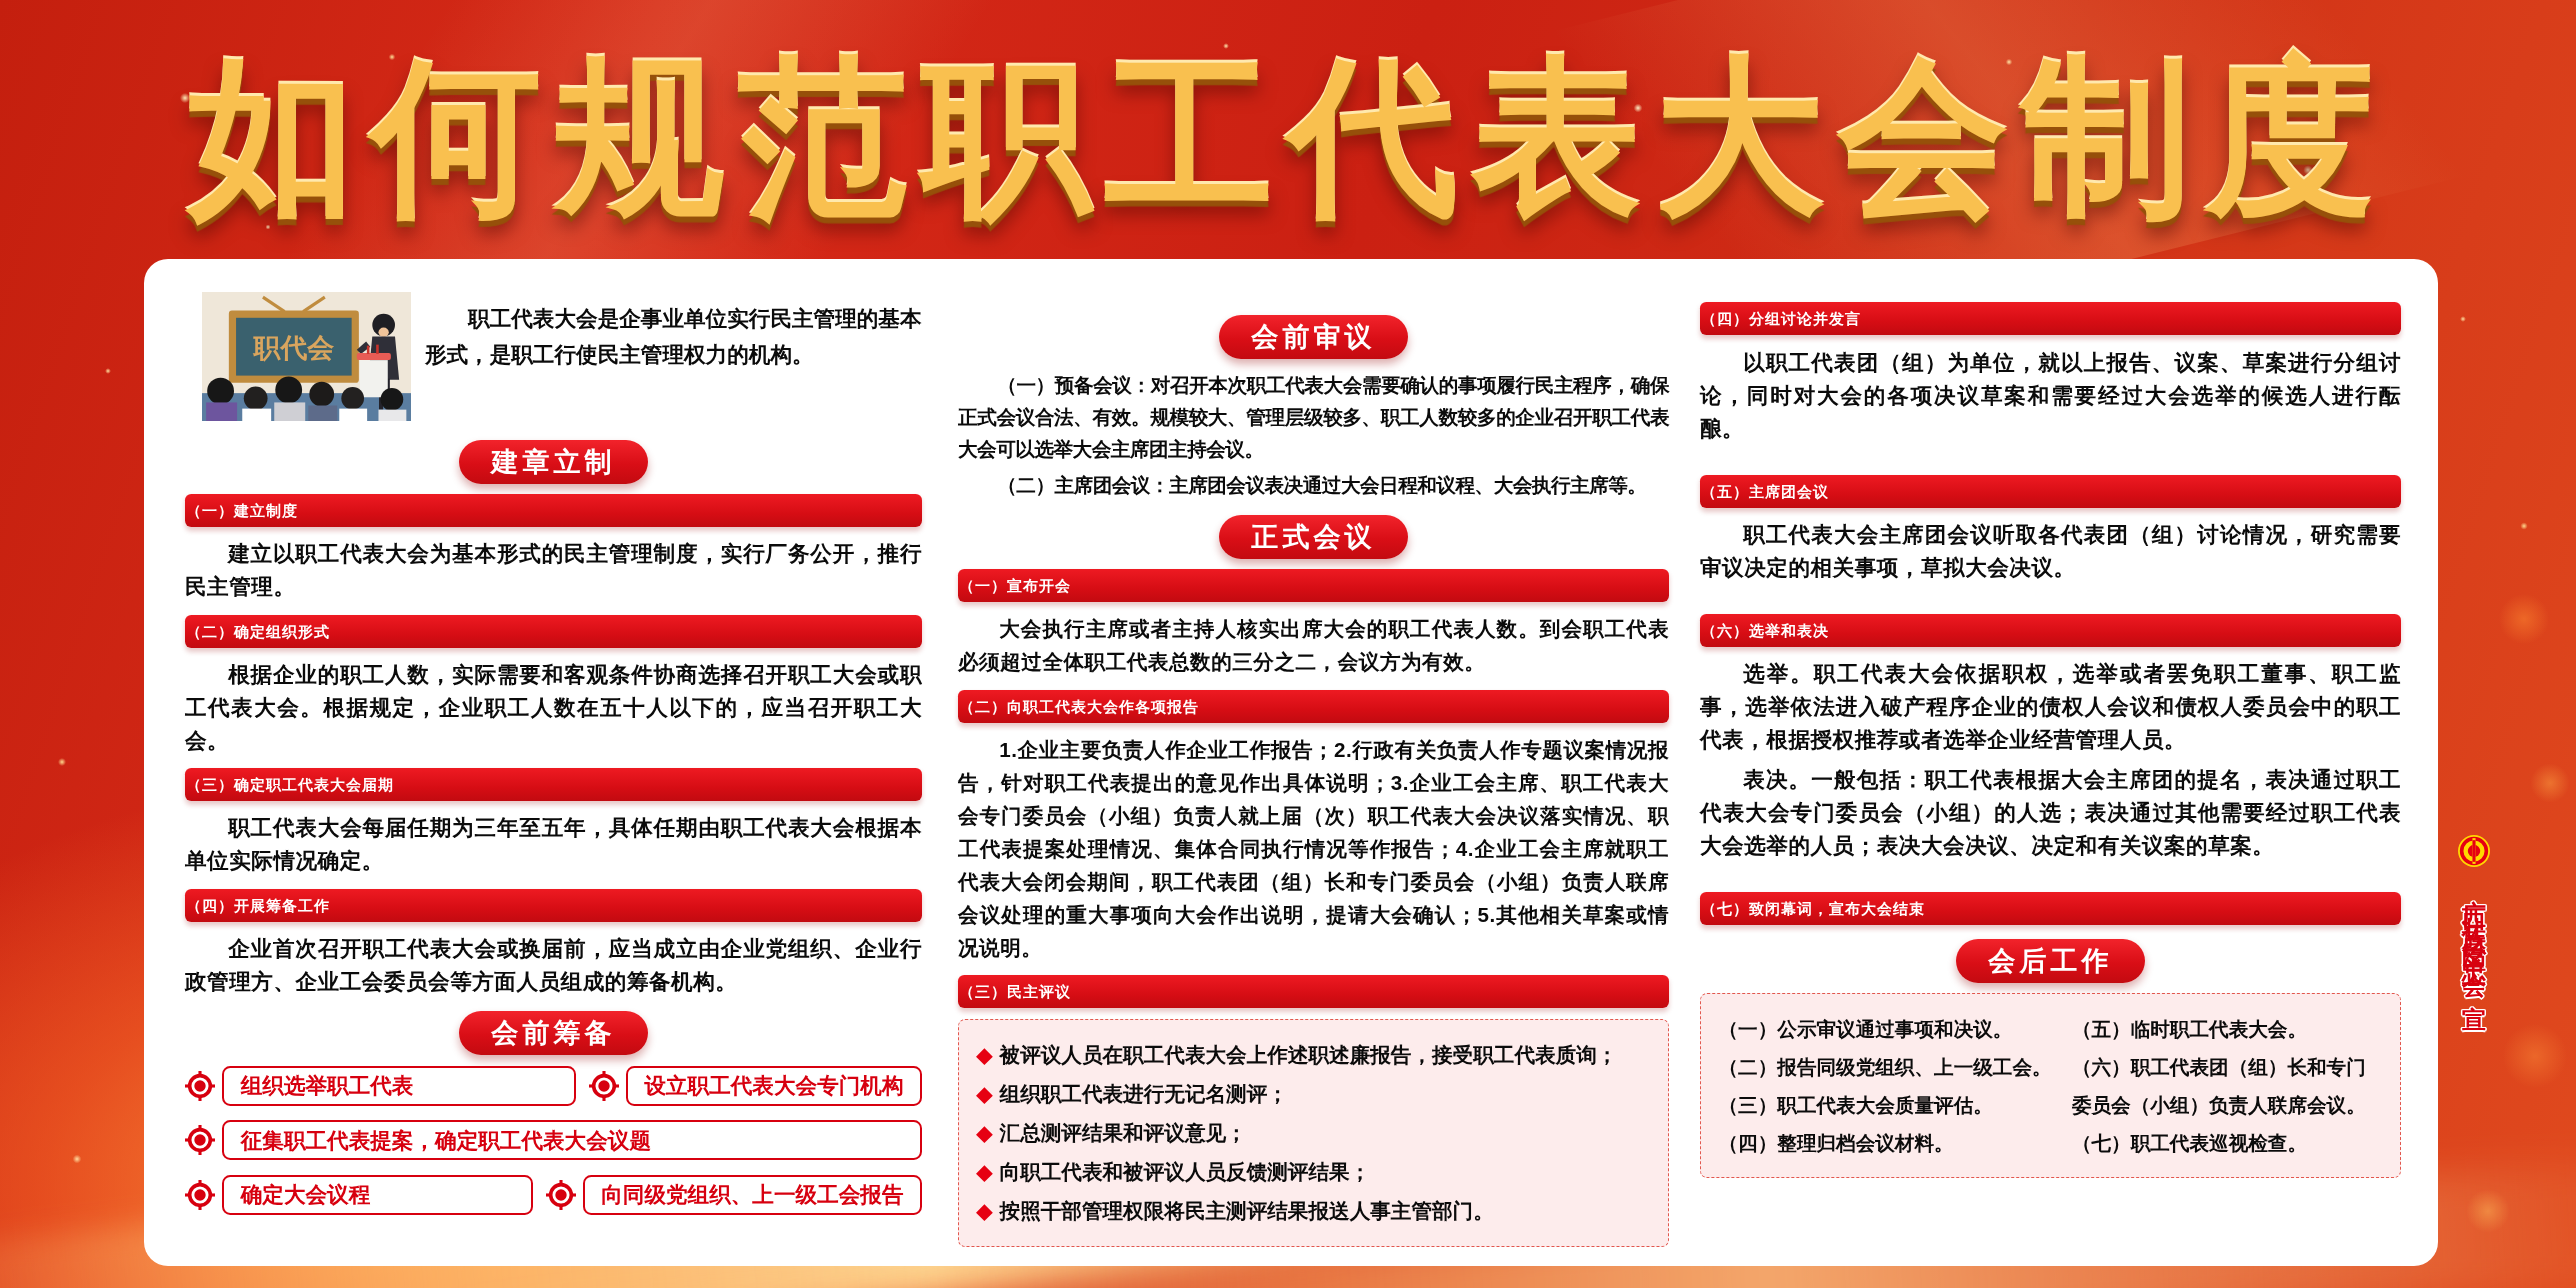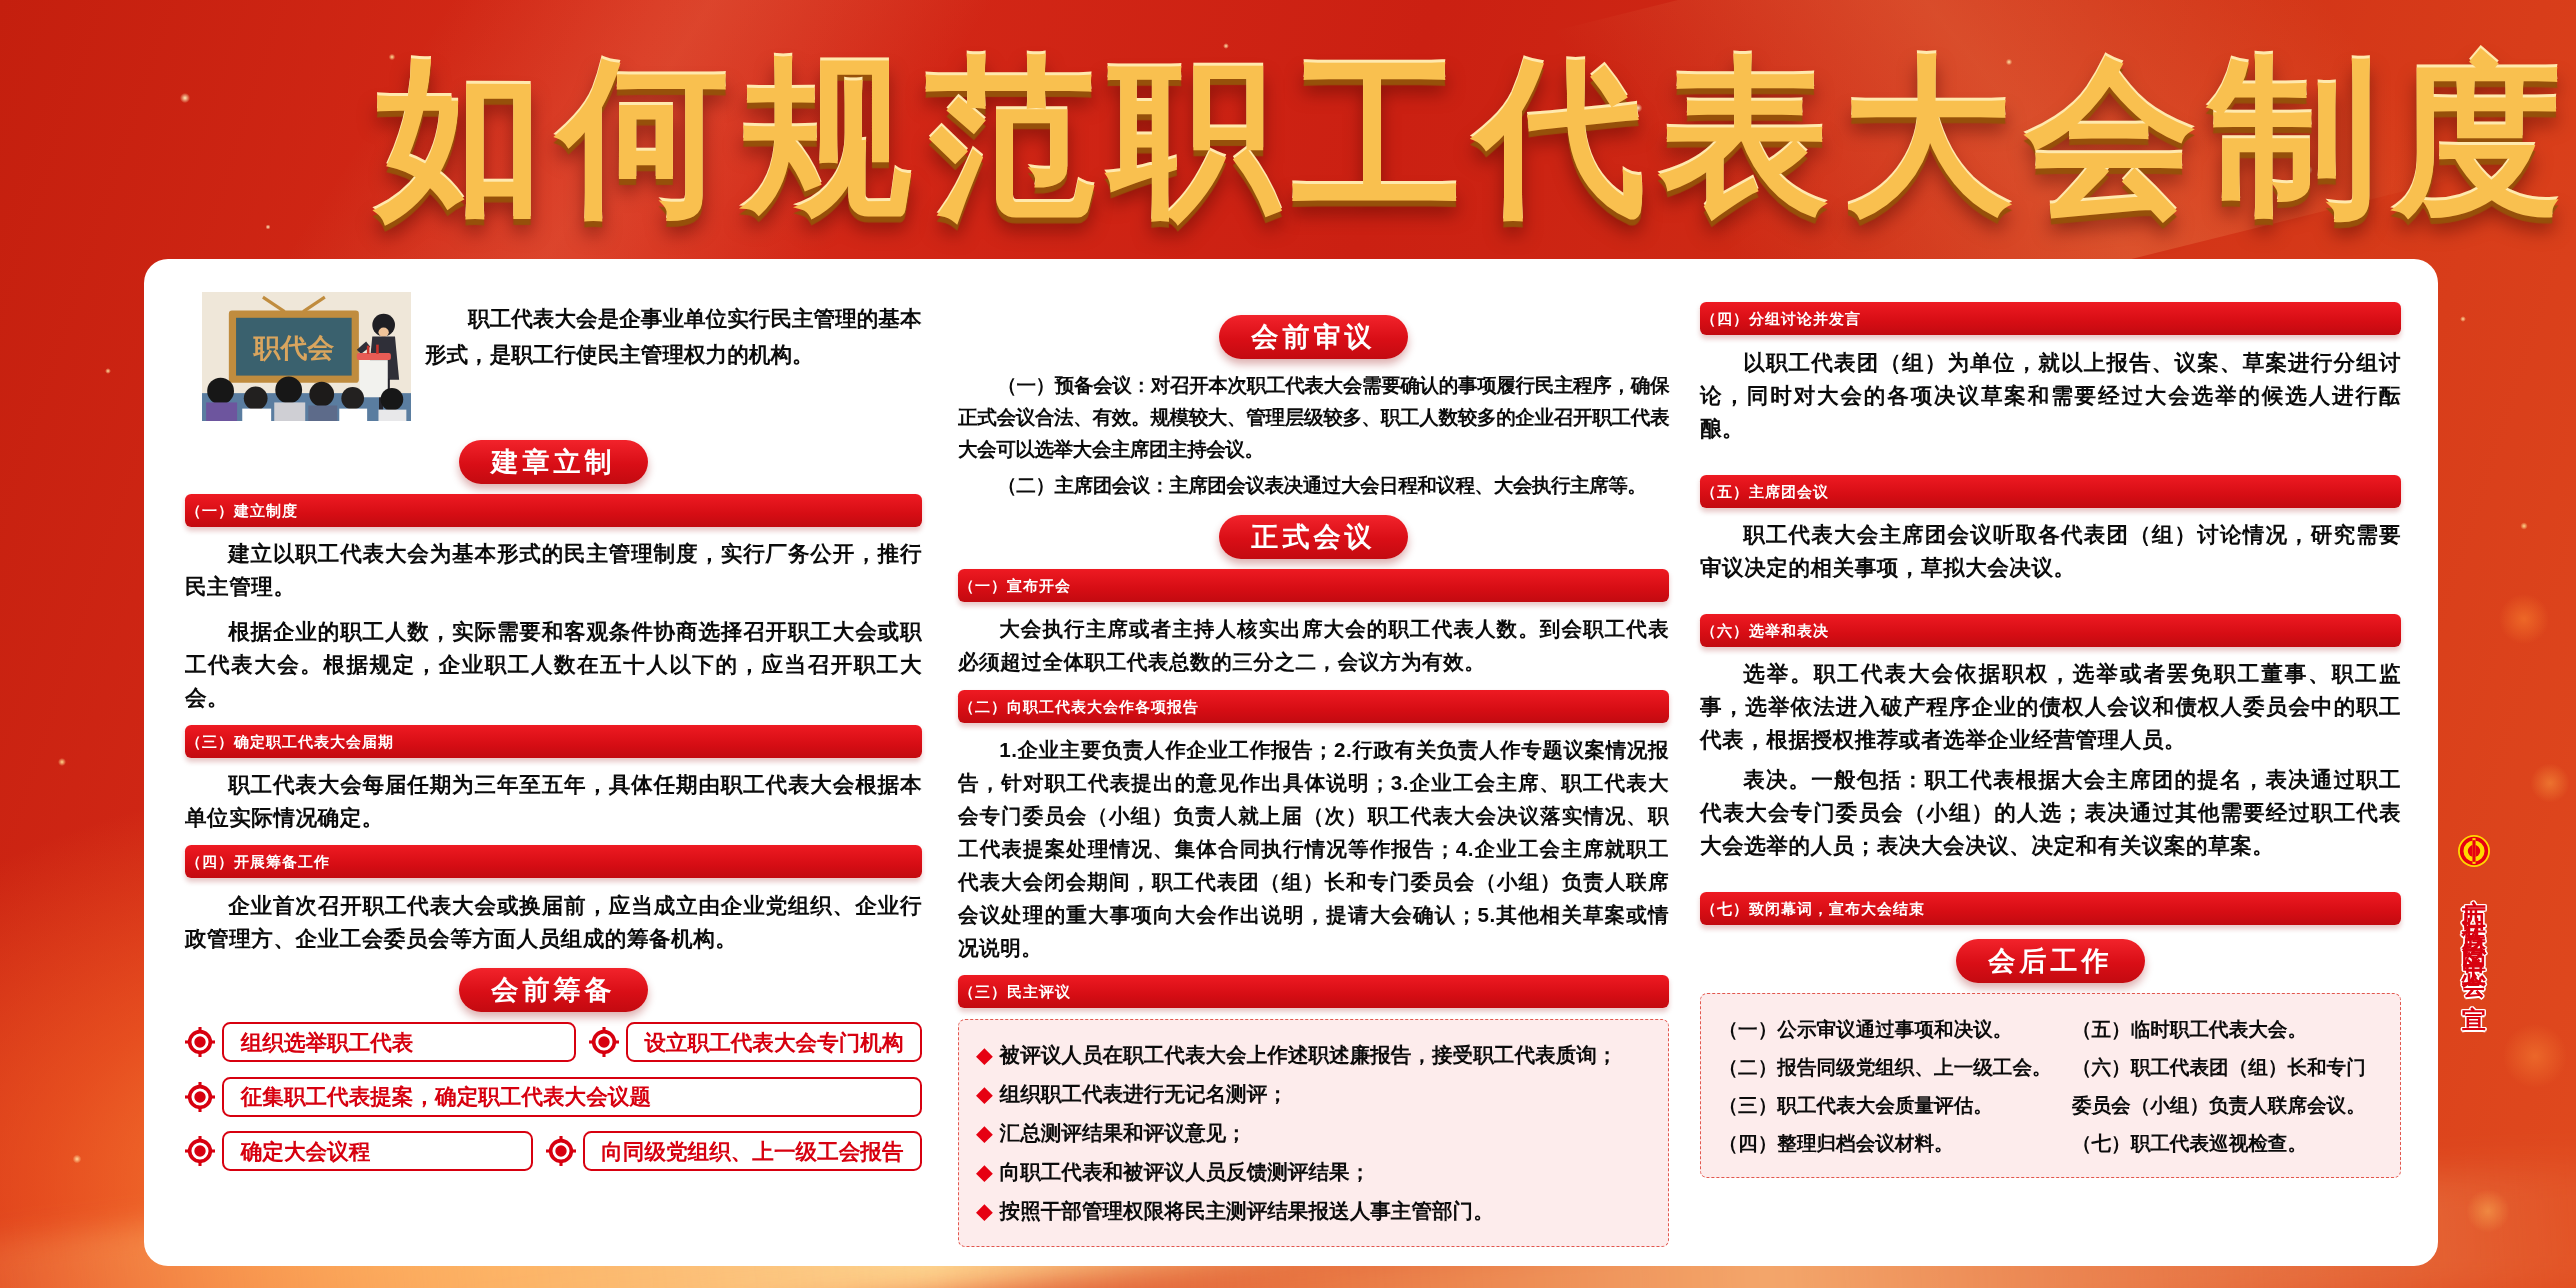--- a/index.html
+++ b/index.html
@@ -42,21 +42,21 @@
       radial-gradient(circle 6.2px at 1638px 108px,#fff1c8,rgba(255,241,200,0) 70%),
       radial-gradient(circle 4.6px at 2009px 62px,#ffe6a6,rgba(255,230,166,0) 70%),
       radial-gradient(circle 6.7px at 2308px 170px,#ffefbe,rgba(255,239,190,0) 70%),
       radial-gradient(circle 4.1px at 2463px 319px,#ffe2a0,rgba(255,226,160,0) 70%),
       radial-gradient(circle 5.2px at 2524px 526px,#ffd98e,rgba(255,217,142,0) 70%),
       radial-gradient(circle 4.6px at 2370px 1226px,#ffe8b0,rgba(255,232,176,0) 70%),
       radial-gradient(circle 6.2px at 77px 1159px,#ffdda0,rgba(255,221,160,0) 70%),
       radial-gradient(circle 4.1px at 464px 1252px,#ffe9b4,rgba(255,233,180,0) 70%);}
   
   .title{
-    position:absolute;left:0;top:25px;width:2576px;text-align:right;z-index:2;
+    position:absolute;left:0;top:25px;width:2576px;text-align:center;z-index:2;
     font-size:170px;font-weight:900;letter-spacing:13.4px;color:#f9c04f;
     text-shadow:0 -2.6px 0 #ffe9ae,0 6.2px 1px #96500a,0 13.4px 18.5px rgba(70,5,0,.5);
     white-space:nowrap;
   }
   
   .panel{position:absolute;left:144px;top:259px;width:2294px;height:1007px;
     background:#ffffff;border-radius:24px;z-index:1;}
   
   .col{position:absolute;top:290px;z-index:2;}
   #col1{left:185px;width:737px;}
@@ -153,20 +153,21 @@
       <rect x="342" y="228" width="54" height="22" fill="#e8e8ea"></rect>
     </svg>
     <p>职工代表大会是企事业单位实行民主管理的基本形式，是职工行使民主管理权力的机构。</p>
   </div>
 
   <div class="pill">建章立制</div>
 
   <div class="bar">（一）建立制度</div>
   <p class="bt">建立以职工代表大会为基本形式的民主管理制度，实行厂务公开，推行民主管理。</p>
 
+  <div class="bar">（二）确定组织形式</div>
   <p class="bt">根据企业的职工人数，实际需要和客观条件协商选择召开职工大会或职工代表大会。根据规定，企业职工人数在五十人以下的，应当召开职工大会。</p>
 
   <div class="bar">（三）确定职工代表大会届期</div>
   <p class="bt">职工代表大会每届任期为三年至五年，具体任期由职工代表大会根据本单位实际情况确定。</p>
 
   <div class="bar">（四）开展筹备工作</div>
   <p class="bt">企业首次召开职工代表大会或换届前，应当成立由企业党组织、企业行政管理方、企业工会委员会等方面人员组成的筹备机构。</p>
 
   <div class="pill">会前筹备</div>
 

